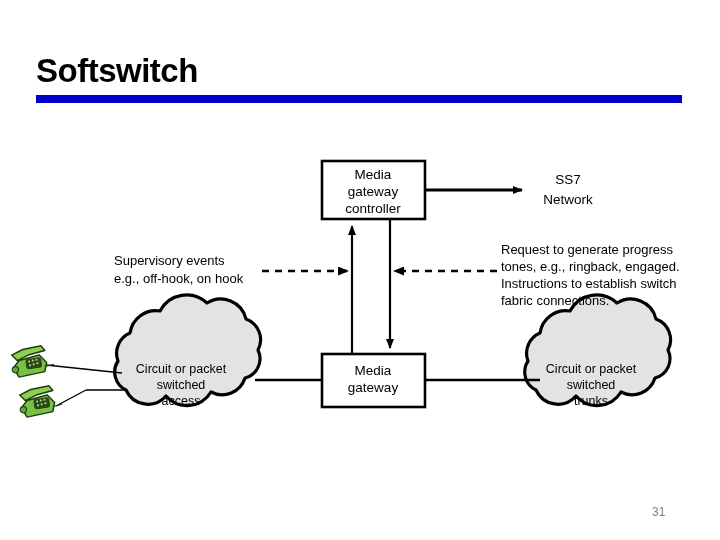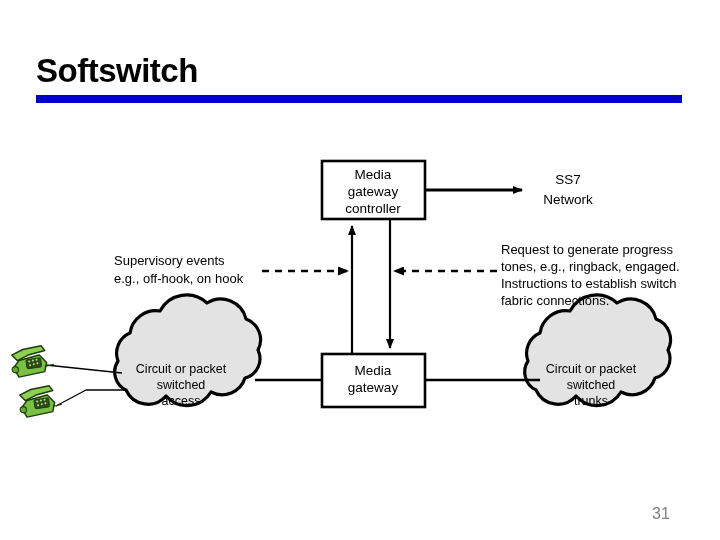--- a/index.html
+++ b/index.html
@@ -51,21 +51,21 @@
     margin-top: 18px;
   }
   .diagram svg {
     display: block;
   }
   
   .page-number {
     position: absolute;
     left: 652px;
     top: 505px;
-    font-size: 16px;
+    font-size: 12px;
     color: #808080;
   }
   .box-label, .cloud-label, .free-label {
     font-family: "Liberation Sans", sans-serif;
   }
 </style>
 </head>
 <body>
 
 <div class="slide">

